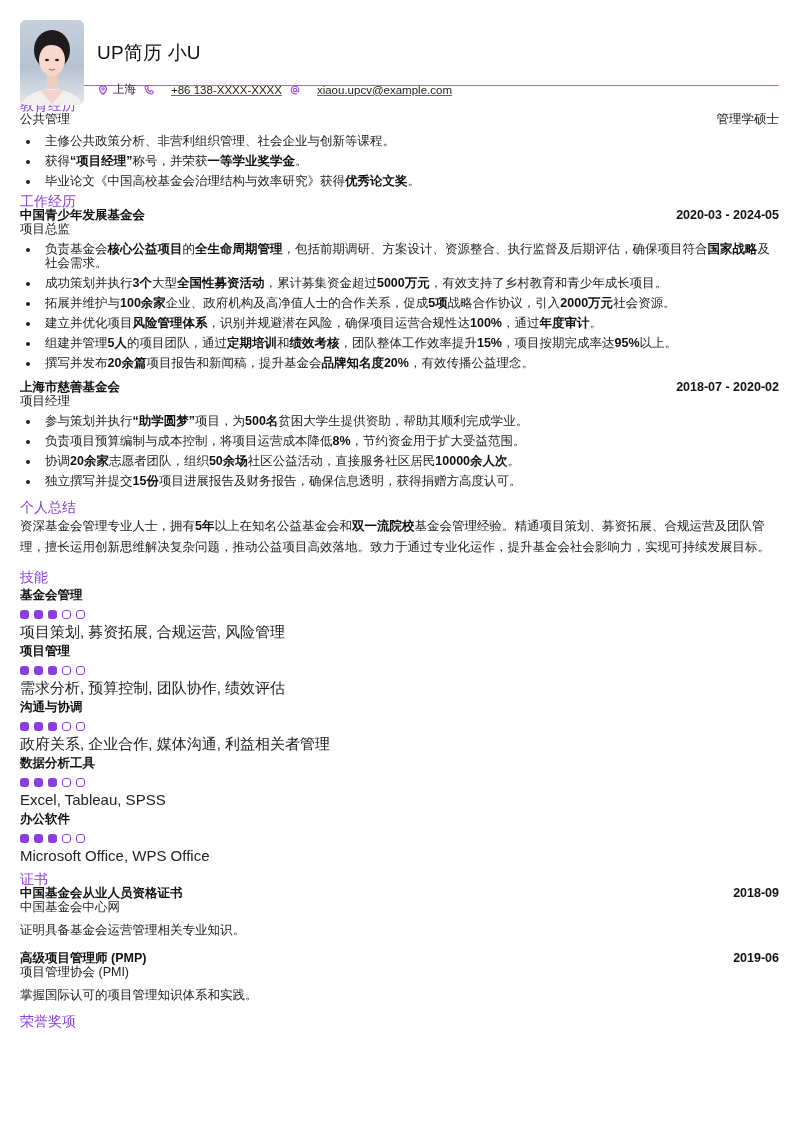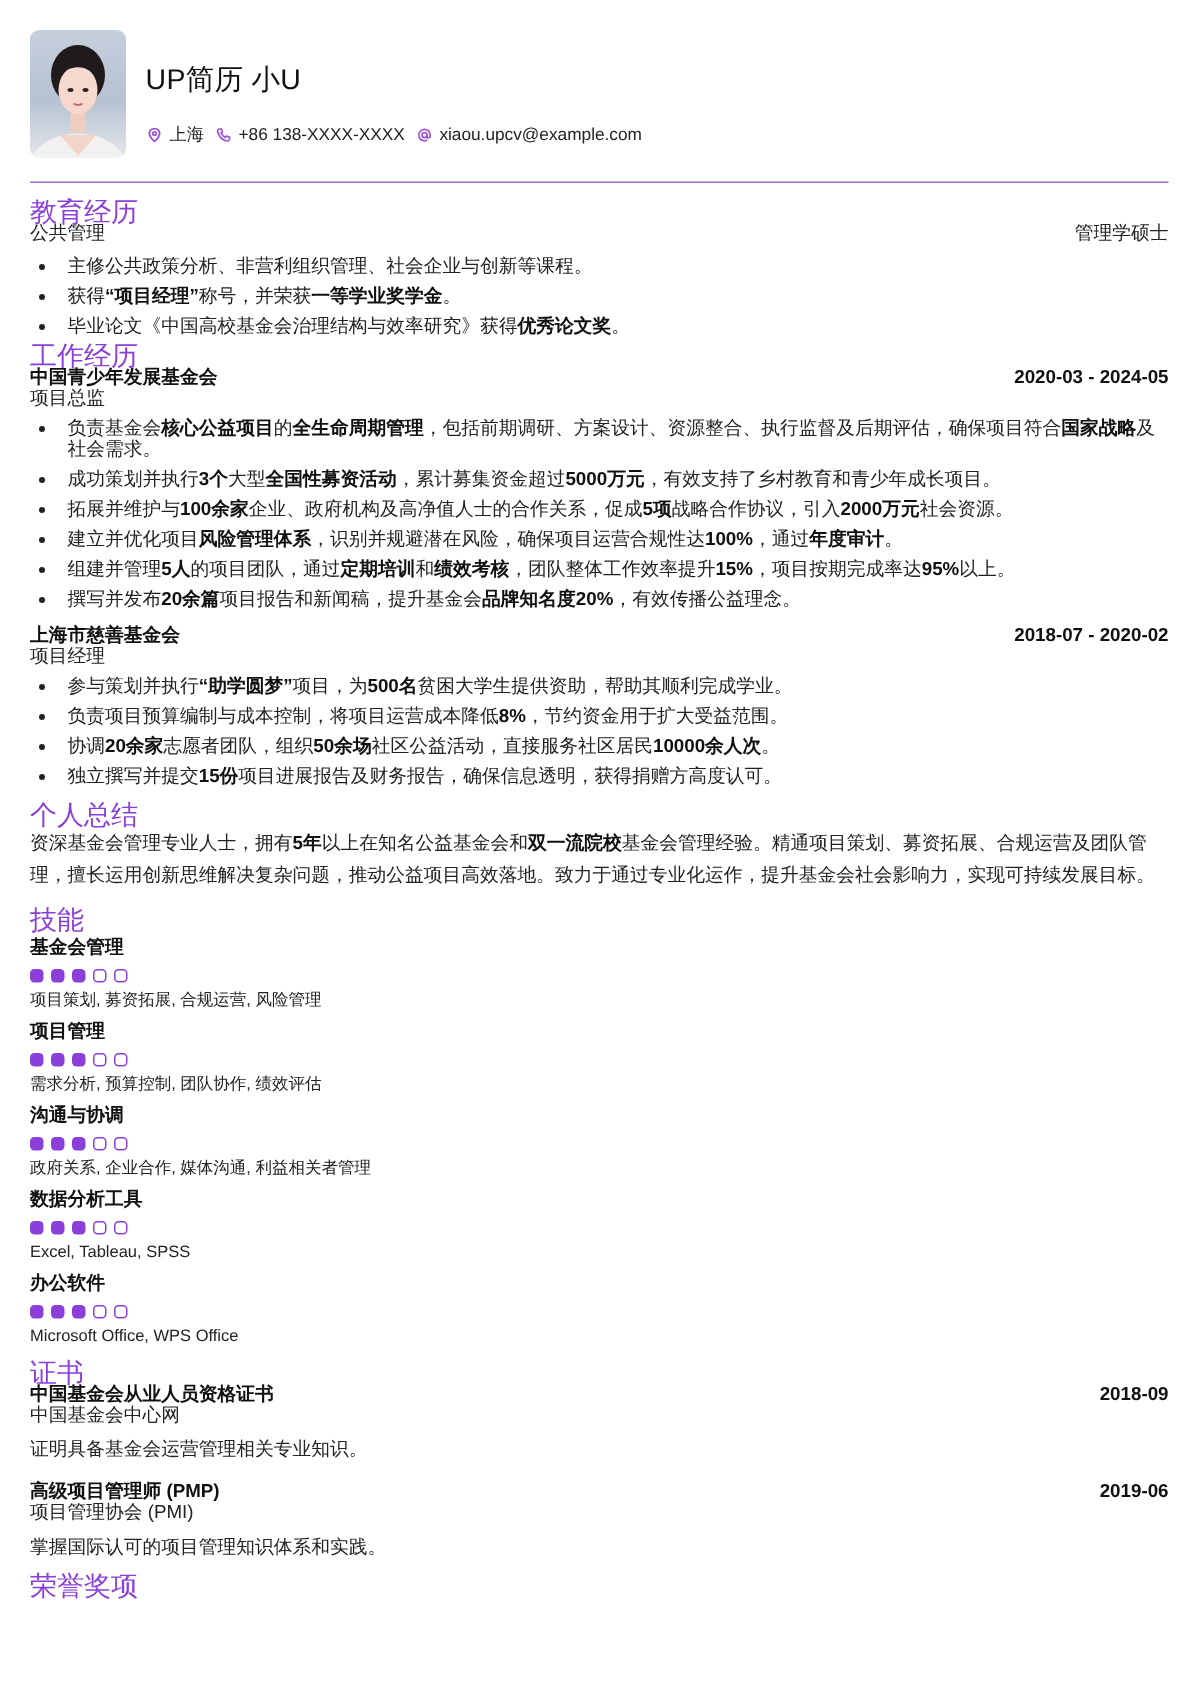--- a/index.html
+++ b/index.html
@@ -1,47 +1,47 @@
 <!DOCTYPE html>
 <html><head>
 <meta charset="utf-8">
 <style>
   * { box-sizing: border-box; margin: 0; padding: 0; }
   html, body { width: 799px; height: 1130px; overflow: hidden; background: #ffffff; }
   body { font-family: "Liberation Sans", "DejaVu Sans", sans-serif; color: #222; font-size: 12.5px; position: relative; }
   .page { position: absolute; left: 20px; top: 0; width: 759px; }
 
-  .header { position: relative; height: 122px; border-bottom: 1.5px solid #a46dc9; }
+  .header { position: relative; height: 86px; border-bottom: 1.5px solid #a46dc9; }
   .photo { position: absolute; left: 0; top: 20px; width: 64px; height: 85px; border-radius: 6px; overflow: hidden;
            background: linear-gradient(180deg, #c6cfdc 0%, #b6c2d2 55%, #e4e6ea 100%); }
   .photo svg { display: block; }
   .name { position: absolute; left: 77px; top: 40px; font-size: 19px; font-weight: 500; color: #111; letter-spacing: 0.2px; }
   .contacts { position: absolute; left: 78px; top: 82px; display: flex; align-items: center; font-size: 11.5px; color: #222; }
   .contacts .ci { display: inline-flex; align-items: center; margin-right: 8px; }
   .contacts .ico { width: 10px; height: 10px; margin-right: 5px; color: #9b4fd6; display: inline-block; }
-  .contacts a { color: #222; text-decoration-color: #666; }
-
-  .sec-title { color: #8b3fd9; font-size: 18px; font-weight: 500; line-height: 14px; }
+  .contacts a { color: #222; text-decoration: underline; text-decoration-color: #666; margin-left: 12px; }
+
+  .sec-title { color: #8b3fd9; font-size: 14px; font-weight: 500; line-height: 14px; }
   .row { display: flex; justify-content: space-between; align-items: baseline; }
   .org { font-weight: 700; color: #111; line-height: 14px; }
   .date { font-weight: 700; color: #111; line-height: 14px; }
   .sub { color: #222; line-height: 14px; }
   ul.bul { list-style: none; margin-top: 6px; }
   ul.bul li { position: relative; padding-left: 25px; line-height: 14px; margin-bottom: 6px; color: #222; }
   ul.bul li::before { content: ""; position: absolute; left: 6px; top: 6px; width: 4px; height: 4px; border-radius: 50%; background: #222; }
   b { font-weight: 700; color: #111; }
 
   .summary { line-height: 21px; margin-top: 2px; }
 
   .skill { margin-bottom: 6px; }
   .skill-name { font-weight: 700; color: #111; line-height: 15px; margin-top: 4px; }
   .dots { display: flex; gap: 5px; margin: 7px 0 6px 0; }
   .dot { width: 9px; height: 9px; border-radius: 3px; background: #8b3fd9; }
   .dot.off { background: #fff; border: 1.8px solid #8b3fd9; }
-  .skill-kw { font-size: 11px; color: #222; line-height: 13px; }
+  .skill-kw { font-size: 15px; color: #222; line-height: 13px; }
 
   .cert-desc { margin-top: 9px; line-height: 14px; }
 </style>
 </head>
 <body>
 
 <div class="page">
 
   <div class="header">
     <div class="photo">

